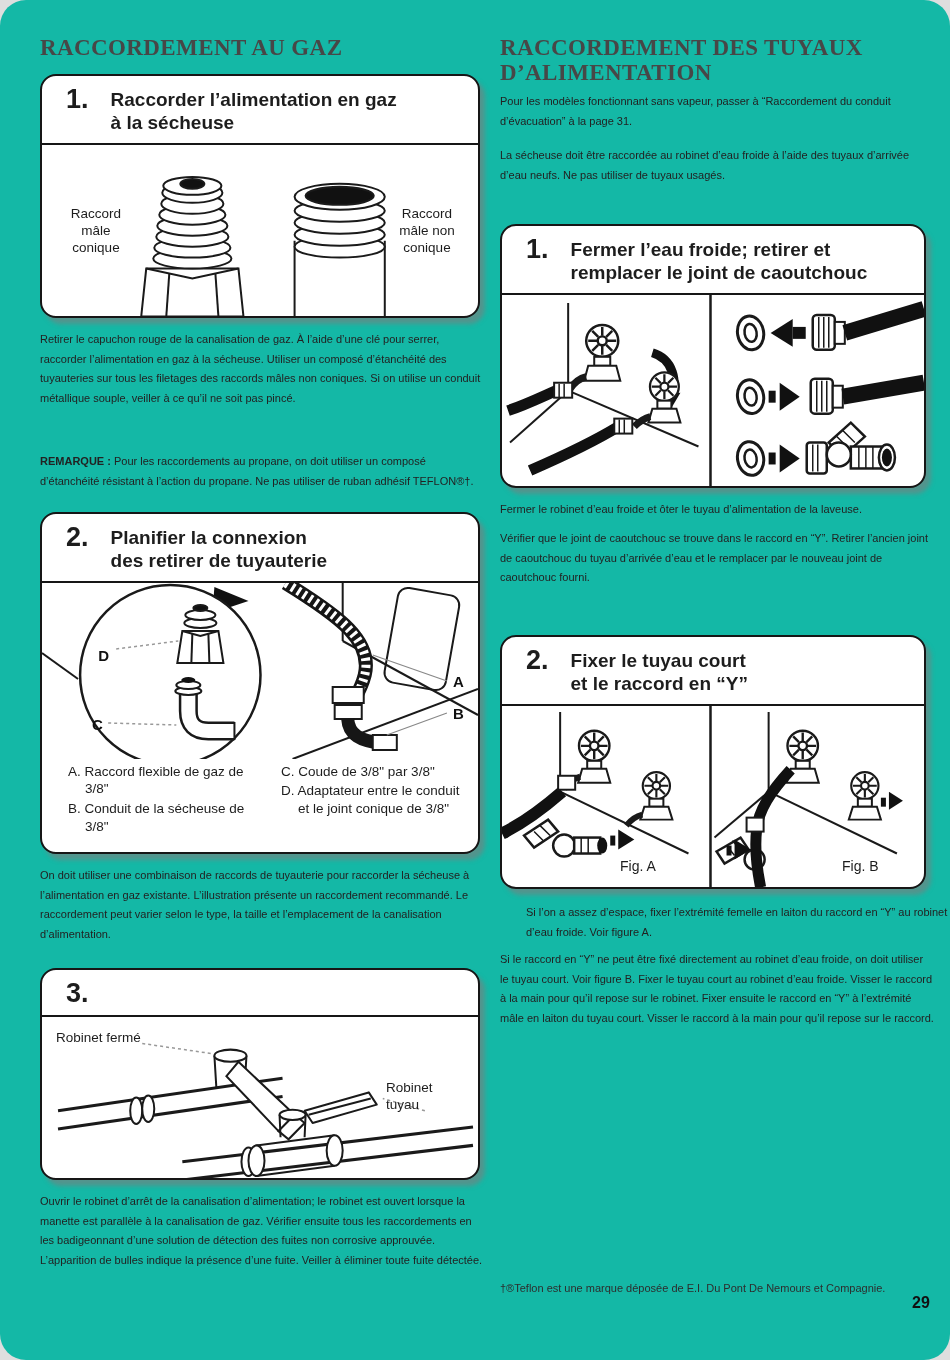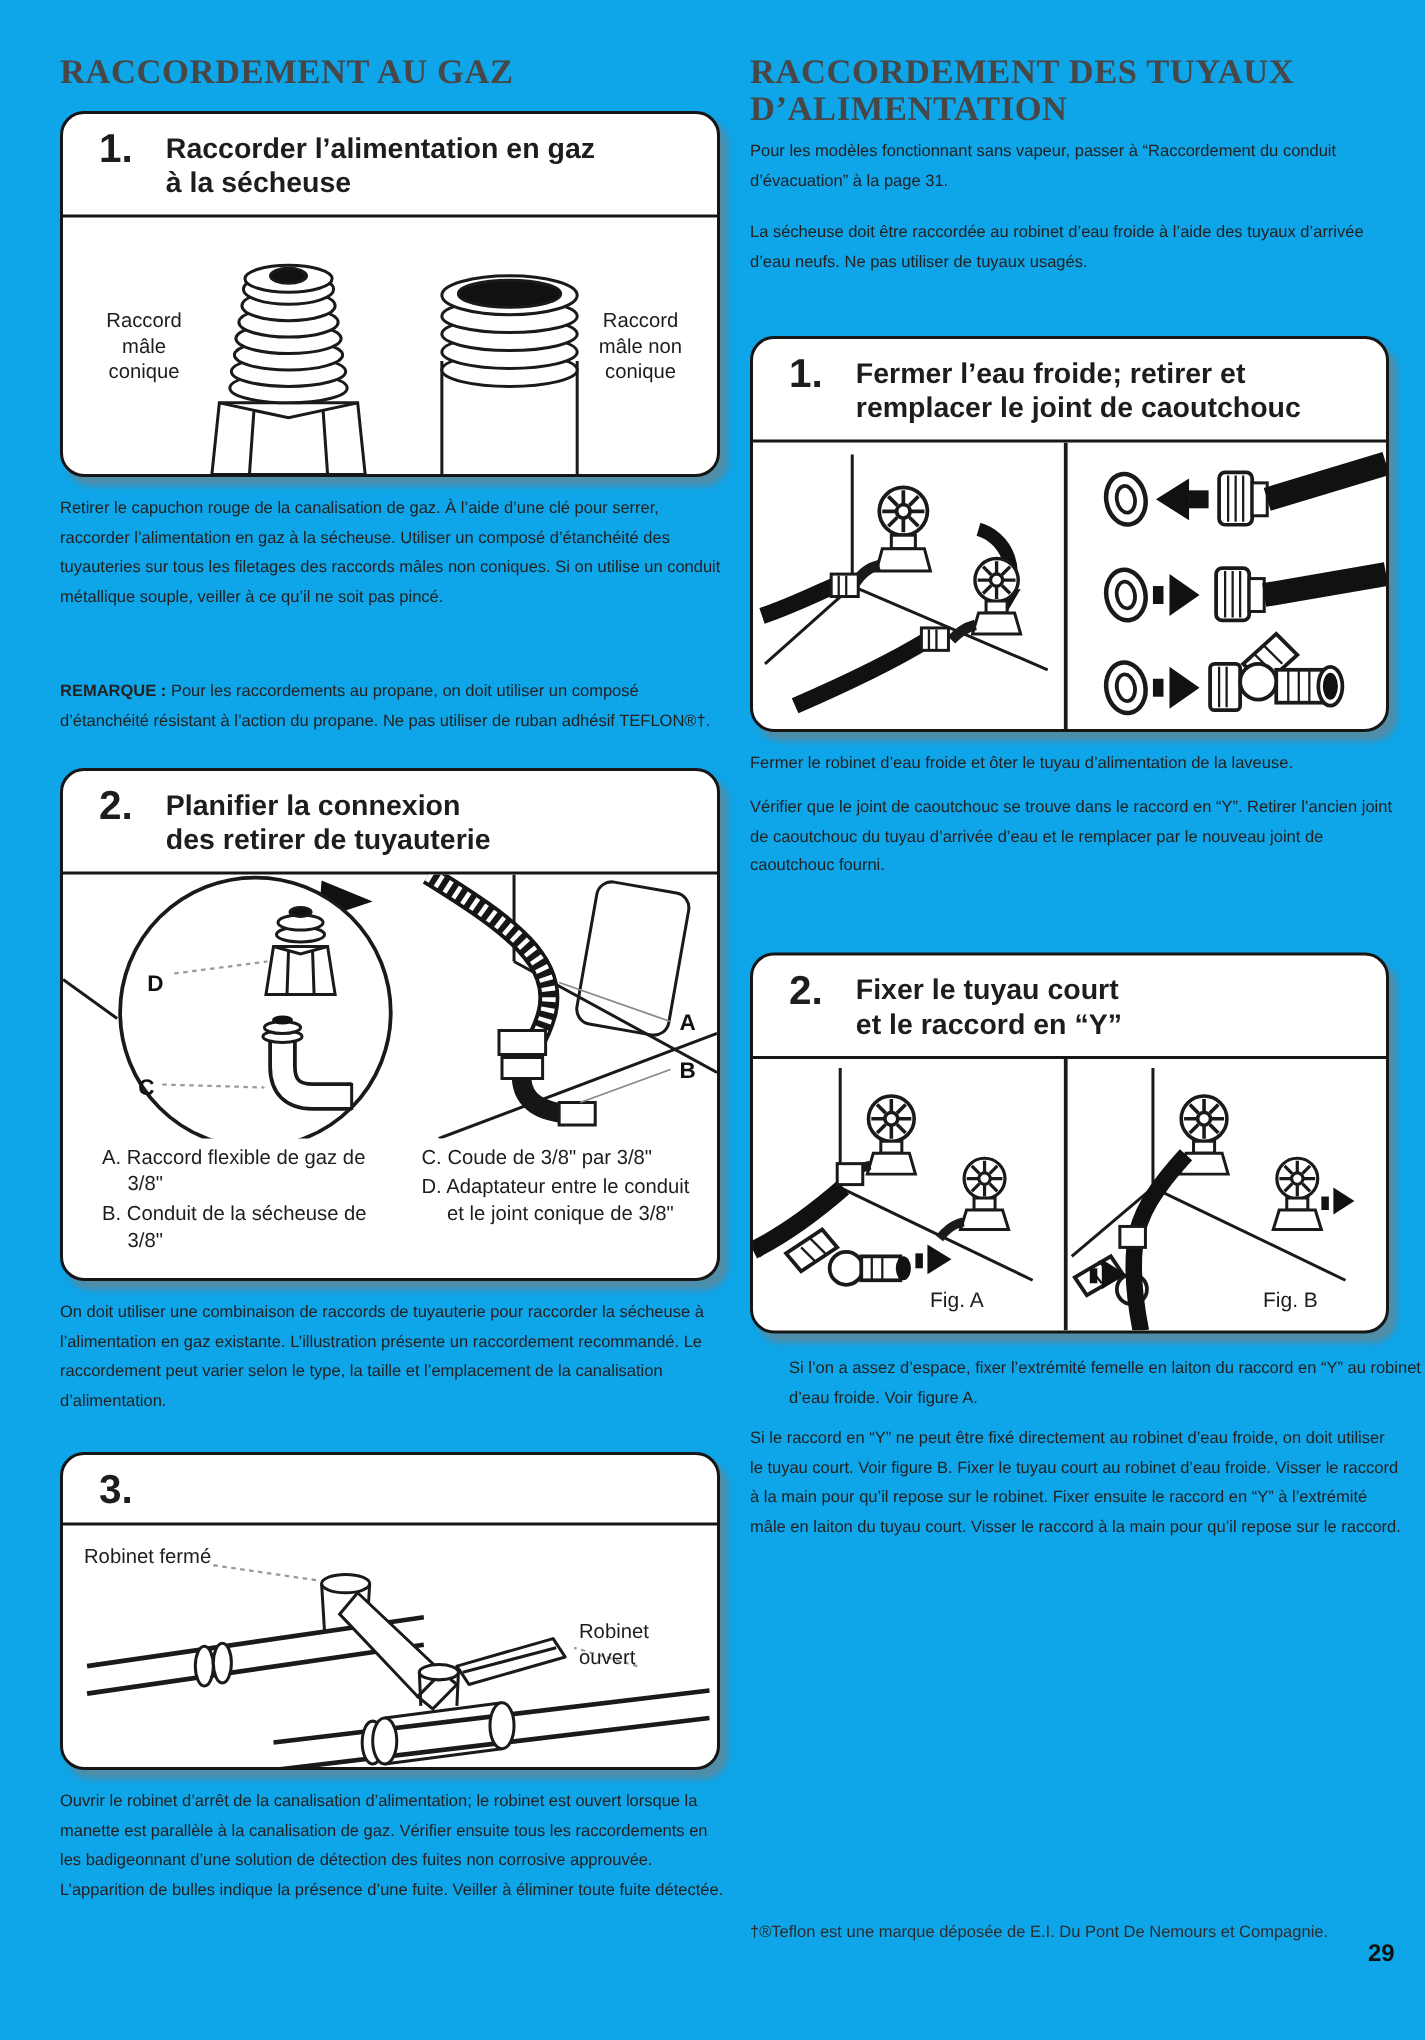--- a/index.html
+++ b/index.html
@@ -1,20 +1,20 @@
 <!DOCTYPE html>
 <html><head>
 <meta charset="utf-8">
 <style>
   * { margin:0; padding:0; box-sizing:border-box; }
   html,body { background:#dedede; }
   .page {
     position:relative; width:950px; height:1360px; margin:0 auto;
-    background:#0ea5e9; overflow:hidden;
-    font-family:"Liberation Sans", sans-serif; color:#1d1d1d;
+    background:#14b8a6; overflow:hidden;
+    font-family:"Liberation Sans", sans-serif; color:#1d1d1d;border-radius:26px;
   }
   .sect-title {
     position:absolute;
     font-family:"Liberation Serif", serif; font-weight:700;
     font-size:23px; line-height:1.08; color:#474747;
     letter-spacing:.4px; white-space:pre-line;
   }
   .step-box {
     position:absolute; background:#fff;
     border:2.5px solid #161616; border-radius:16px;
@@ -206,21 +206,21 @@
           <ellipse cx="214" cy="141" rx="8" ry="15"></ellipse>
           <ellipse cx="292" cy="131" rx="8" ry="15"></ellipse>
           <path d="M237,96 L238,118 M263,96 L262,118" fill="none"></path>
           <ellipse cx="250" cy="96" rx="13" ry="5"></ellipse>
           <polygon points="262,92 326,74 334,86 270,104" stroke-linejoin="round"></polygon>
           <line x1="266" y1="96" x2="328" y2="80"></line>
         </g>
         <line x1="382" y1="92" x2="340" y2="80" stroke="#999" stroke-width="1.5" stroke-dasharray="3 3"></line>
       </svg>
       <div class="fig-label" style="left:14px; top:12px; width:110px;">Robinet fermé</div>
-      <div class="fig-label" style="left:344px; top:62px; width:62px;">Robinet ouvert</div>
+      <div class="fig-label" style="left:344px; top:62px; width:62px;">Robinet tuyau</div>
     </div>
   </div>
 
   <p class="para" style="left:40px; top:1192px; width:444px;">Ouvrir le robinet d’arrêt de la canalisation d’alimentation; le robinet est ouvert lorsque la manette est parallèle à la canalisation de gaz. Vérifier ensuite tous les raccordements en les badigeonnant d’une solution de détection des fuites non corrosive approuvée. L’apparition de bulles indique la présence d’une fuite. Veiller à éliminer toute fuite détectée.</p>
 
   <h1 class="sect-title" style="left:500px; top:36px; width:432px;">RACCORDEMENT DES TUYAUX
 D’ALIMENTATION</h1>
 
   <p class="para" style="left:500px; top:92px; width:432px;">Pour les modèles fonctionnant sans vapeur, passer à “Raccordement du conduit d’évacuation” à la page 31.</p>
 

